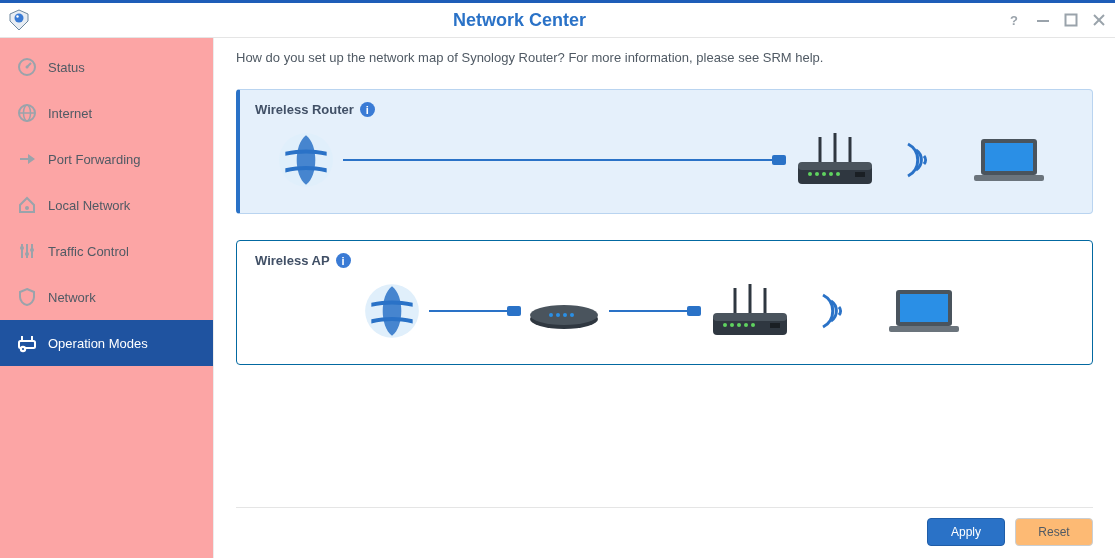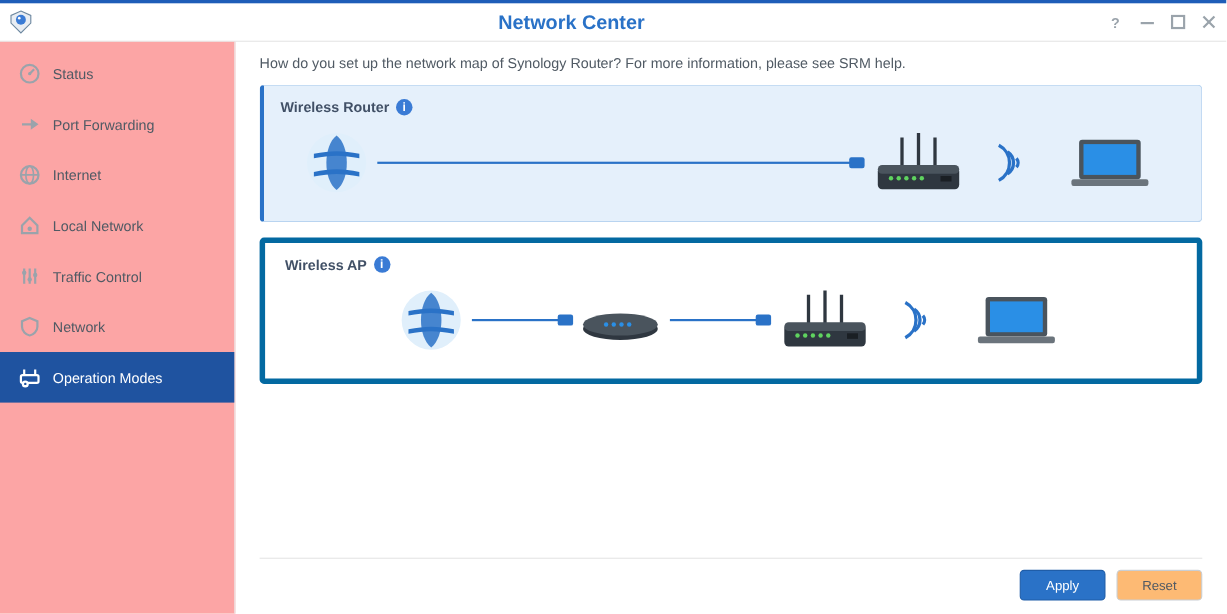--- a/index.html
+++ b/index.html
@@ -60,24 +60,25 @@
   }
   .sidebar-item .icon { width: 22px; height: 22px; display:flex; align-items:center; justify-content:center; color:#9aa3ab; }
   .sidebar-item.active .icon { color:#fff; }
   .sidebar-item .label { font-size: 13px; }
   .main {
     flex: 1;
     display: flex;
     flex-direction: column;
     padding: 12px 22px 0 22px;
     position: relative;
+    gap: 12px;
   }
   .intro { color:#505a64; margin-bottom: 12px; }
   .mode-card {
-    border: 5px solid #0369a1;
+    border: 1px solid #0369a1;
     border-radius: 4px;
     padding: 12px 18px 18px 18px;
     margin-bottom: 14px;
   }
   .mode-card.selected {
     background: #e5f0fb;
     border: 1px solid #b9d4f0;
     border-left: 4px solid #2a72c7;
     padding-left: 15px;
   }
@@ -160,34 +161,34 @@
             <circle cx="10" cy="10" r="8" fill="none" stroke="currentColor" stroke-width="2"></circle>
             <line x1="10" y1="10" x2="14" y2="6" stroke="currentColor" stroke-width="2"></line>
             <circle cx="10" cy="10" r="1.5" fill="currentColor"></circle>
           </svg>
       </span>
       <span class="label">Status</span>
     </div>
     <div class="sidebar-item">
       <span class="icon">
         <svg width="20" height="20" viewBox="0 0 20 20">
-            <path d="M3 9 L11 9 L11 5 L18 10 L11 15 L11 11 L3 11 Z" fill="currentColor"></path>
-          </svg>
-      </span>
-      <span class="label">Port Forwarding</span>
-    </div>
-    <div class="sidebar-item">
-      <span class="icon">
-        <svg width="20" height="20" viewBox="0 0 20 20">
             <circle cx="10" cy="10" r="8" fill="none" stroke="currentColor" stroke-width="2"></circle>
             <ellipse cx="10" cy="10" rx="3.5" ry="8" fill="none" stroke="currentColor" stroke-width="1.5"></ellipse>
             <line x1="2" y1="10" x2="18" y2="10" stroke="currentColor" stroke-width="1.5"></line>
           </svg>
       </span>
       <span class="label">Internet</span>
+    </div>
+    <div class="sidebar-item">
+      <span class="icon">
+        <svg width="20" height="20" viewBox="0 0 20 20">
+            <path d="M3 9 L11 9 L11 5 L18 10 L11 15 L11 11 L3 11 Z" fill="currentColor"></path>
+          </svg>
+      </span>
+      <span class="label">Port Forwarding</span>
     </div>
     <div class="sidebar-item">
       <span class="icon">
         <svg width="20" height="20" viewBox="0 0 20 20">
             <path d="M3 10 L10 3 L17 10 L17 17 L3 17 Z" fill="none" stroke="currentColor" stroke-width="2"></path>
             <circle cx="10" cy="13" r="2" fill="currentColor"></circle>
           </svg>
       </span>
       <span class="label">Local Network</span>
     </div>

